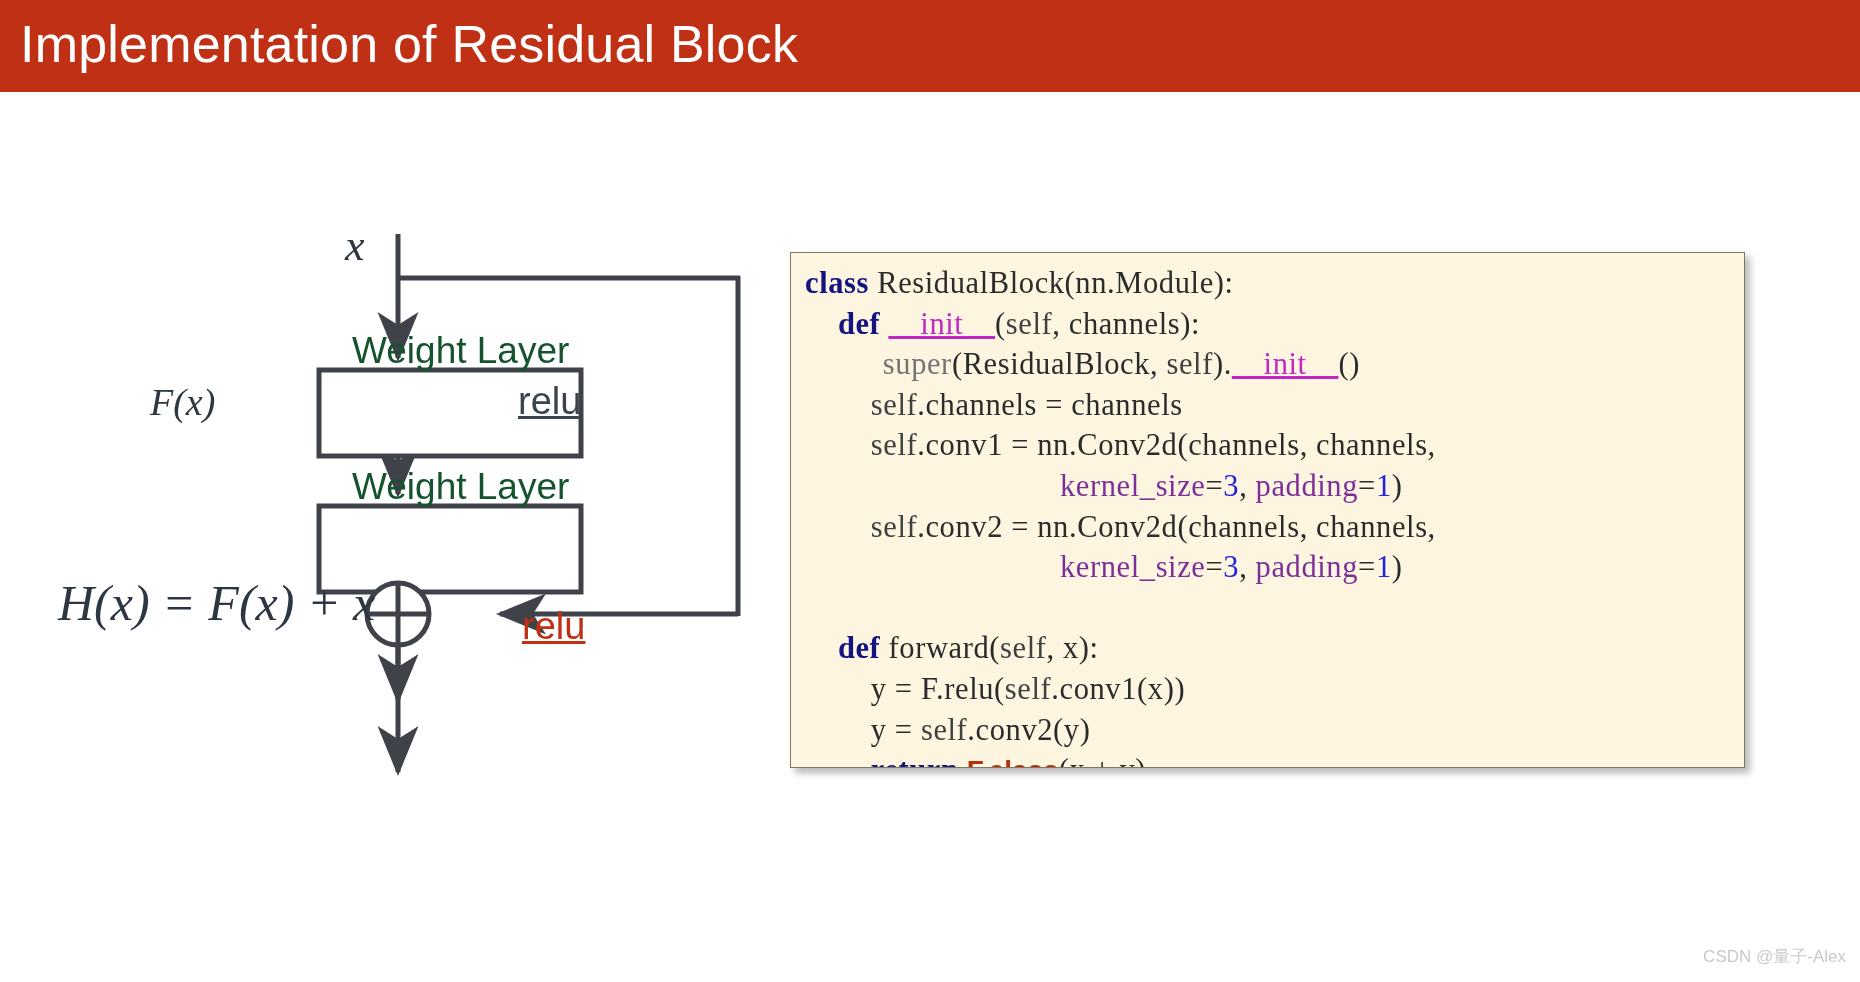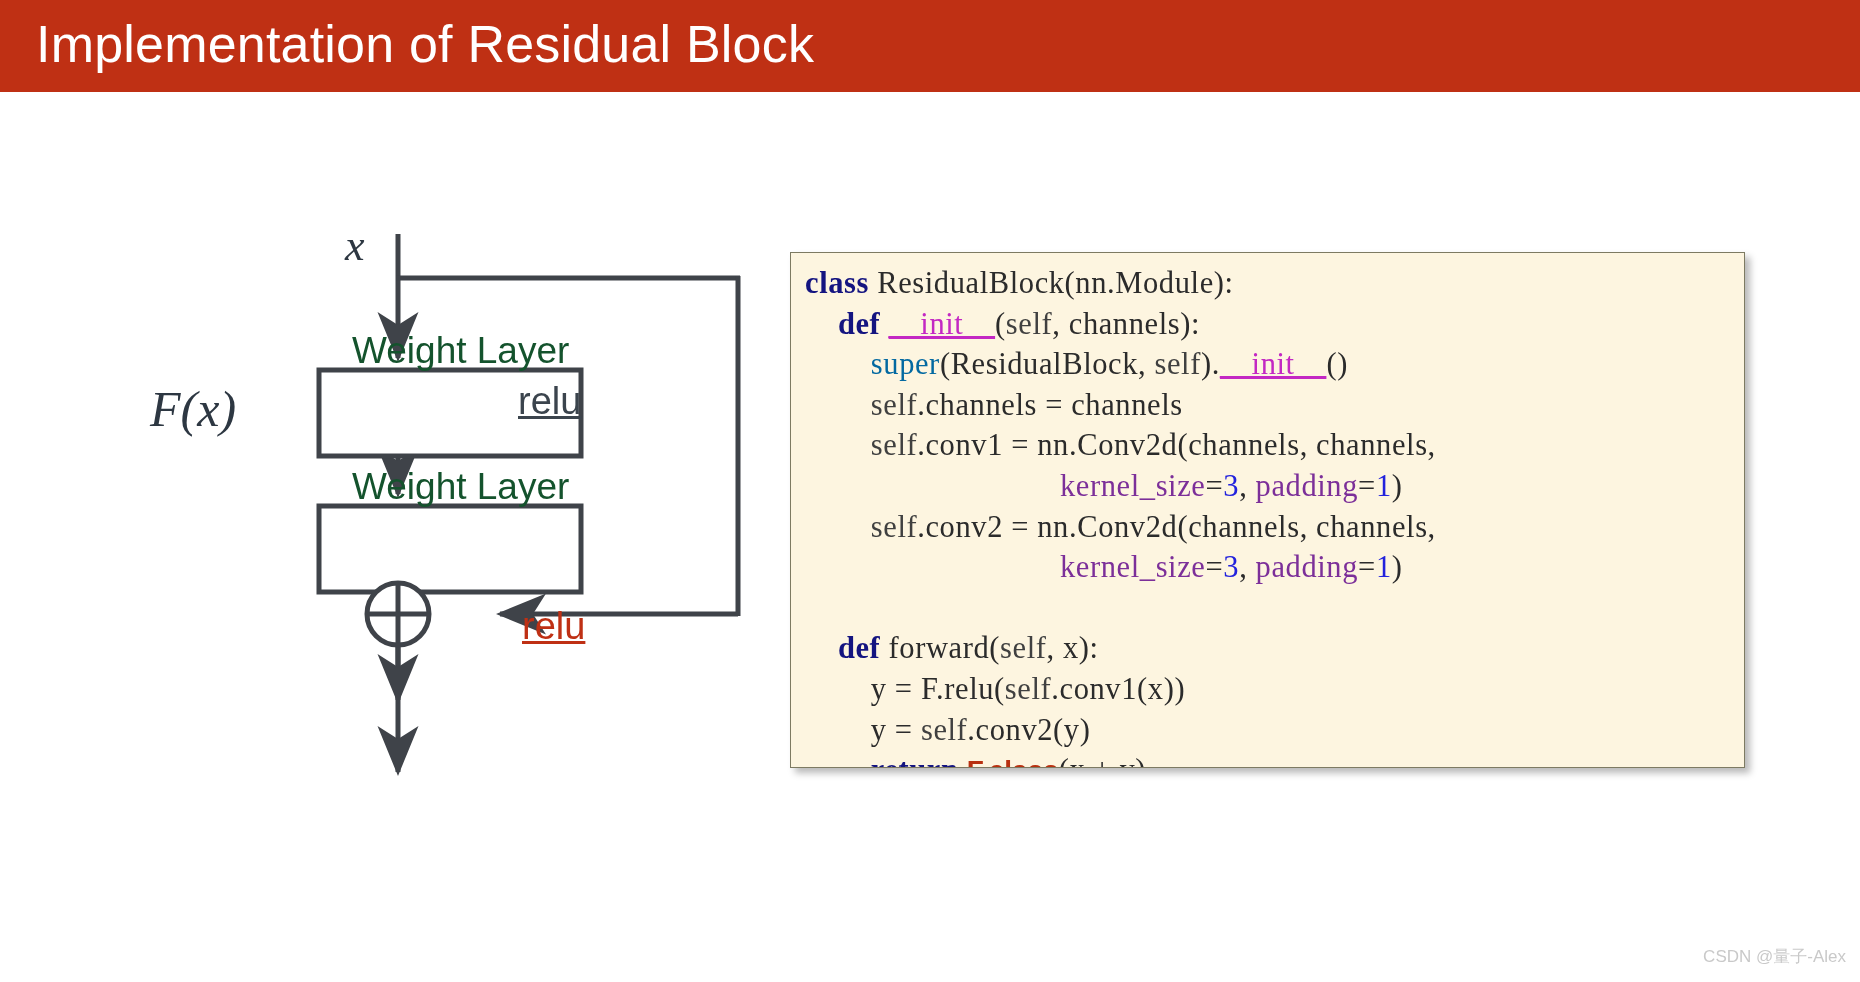--- a/index.html
+++ b/index.html
@@ -19,21 +19,21 @@
   #title-bar {
     position: absolute;
     left: 0;
     top: 0;
     width: 1860px;
     height: 92px;
     background: #bf3014;
   }
   #title-text {
     position: absolute;
-    left: 36px;
+    left: 20px;
     top: 6px;
     font-size: 52px;
     line-height: 76px;
     color: #ffffff;
     font-family: "Liberation Sans", sans-serif;
     font-weight: 400;
     letter-spacing: 0.2px;
     white-space: nowrap;
   }
 
@@ -54,21 +54,21 @@
     text-decoration: underline;
   }
   .math-label {
     position: absolute;
     white-space: nowrap;
     font-family: "Liberation Serif", serif;
     font-style: italic;
     color: #2d3742;
   }
   #label-x    { left: 345px; top: 128px; font-size: 44px; }
-  #label-fx   { left: 150px; top: 288px; font-size: 50px; }
+  #label-fx   { left: 150px; top: 288px; font-size: 38px; }
   #label-hx   { left: 58px;  top: 482px; font-size: 50px; }
 
   #label-relu-top {
     left: 518px; top: 288px;
     font-size: 38px; color: #3b444d;
   }
   #label-relu-bottom {
     left: 522px; top: 513px;
     font-size: 38px; color: #bf3014;
   }
@@ -104,21 +104,21 @@
     font-family: "Liberation Serif", serif;
     font-size: 30.5px;
     line-height: 40.6px;
     white-space: pre;
     color: #2b2b2b;
     letter-spacing: 0.6px;
   }
   .tok-kw      { color: #141480; font-weight: bold; }
   .tok-dunder  { color: #c328c3; text-decoration: underline; }
   .tok-self    { color: #404040; }
-  .tok-super   { color: #0369a1; }
+  .tok-super   { color: #737373; margin-left: 12px; }
   .tok-kwarg   { color: #7c2f99; }
   .tok-num     { color: #2222dd; }
   .tok-frelu   {
     color: #b8300f;
     font-weight: bold;
     font-family: "Liberation Sans", sans-serif;
     font-size: 28px;
     letter-spacing: 0;
   }
 
@@ -174,20 +174,21 @@
       <circle cx="398" cy="522" r="31" fill="#ffffff" stroke="#3f4349" stroke-width="5"></circle>
       <line x1="398" y1="492" x2="398" y2="552" stroke="#3f4349" stroke-width="5"></line>
       <line x1="368" y1="522" x2="428" y2="522" stroke="#3f4349" stroke-width="5"></line>
     </g>
   </svg>
 
   <div class="math-label" id="label-x">x</div>
 
   <div class="math-label" id="label-fx">F(x)</div>
 
+  <div class="math-label" id="label-hx">H(x) = F(x) + x</div>
 
   <div class="dgm-label" id="label-relu-top">relu</div>
 
   <div class="dgm-label" id="label-relu-bottom">relu</div>
 
   <div class="box-text" id="box1-text">Weight Layer</div>
 
   <div class="box-text" id="box2-text">Weight Layer</div>
 </div>
 

